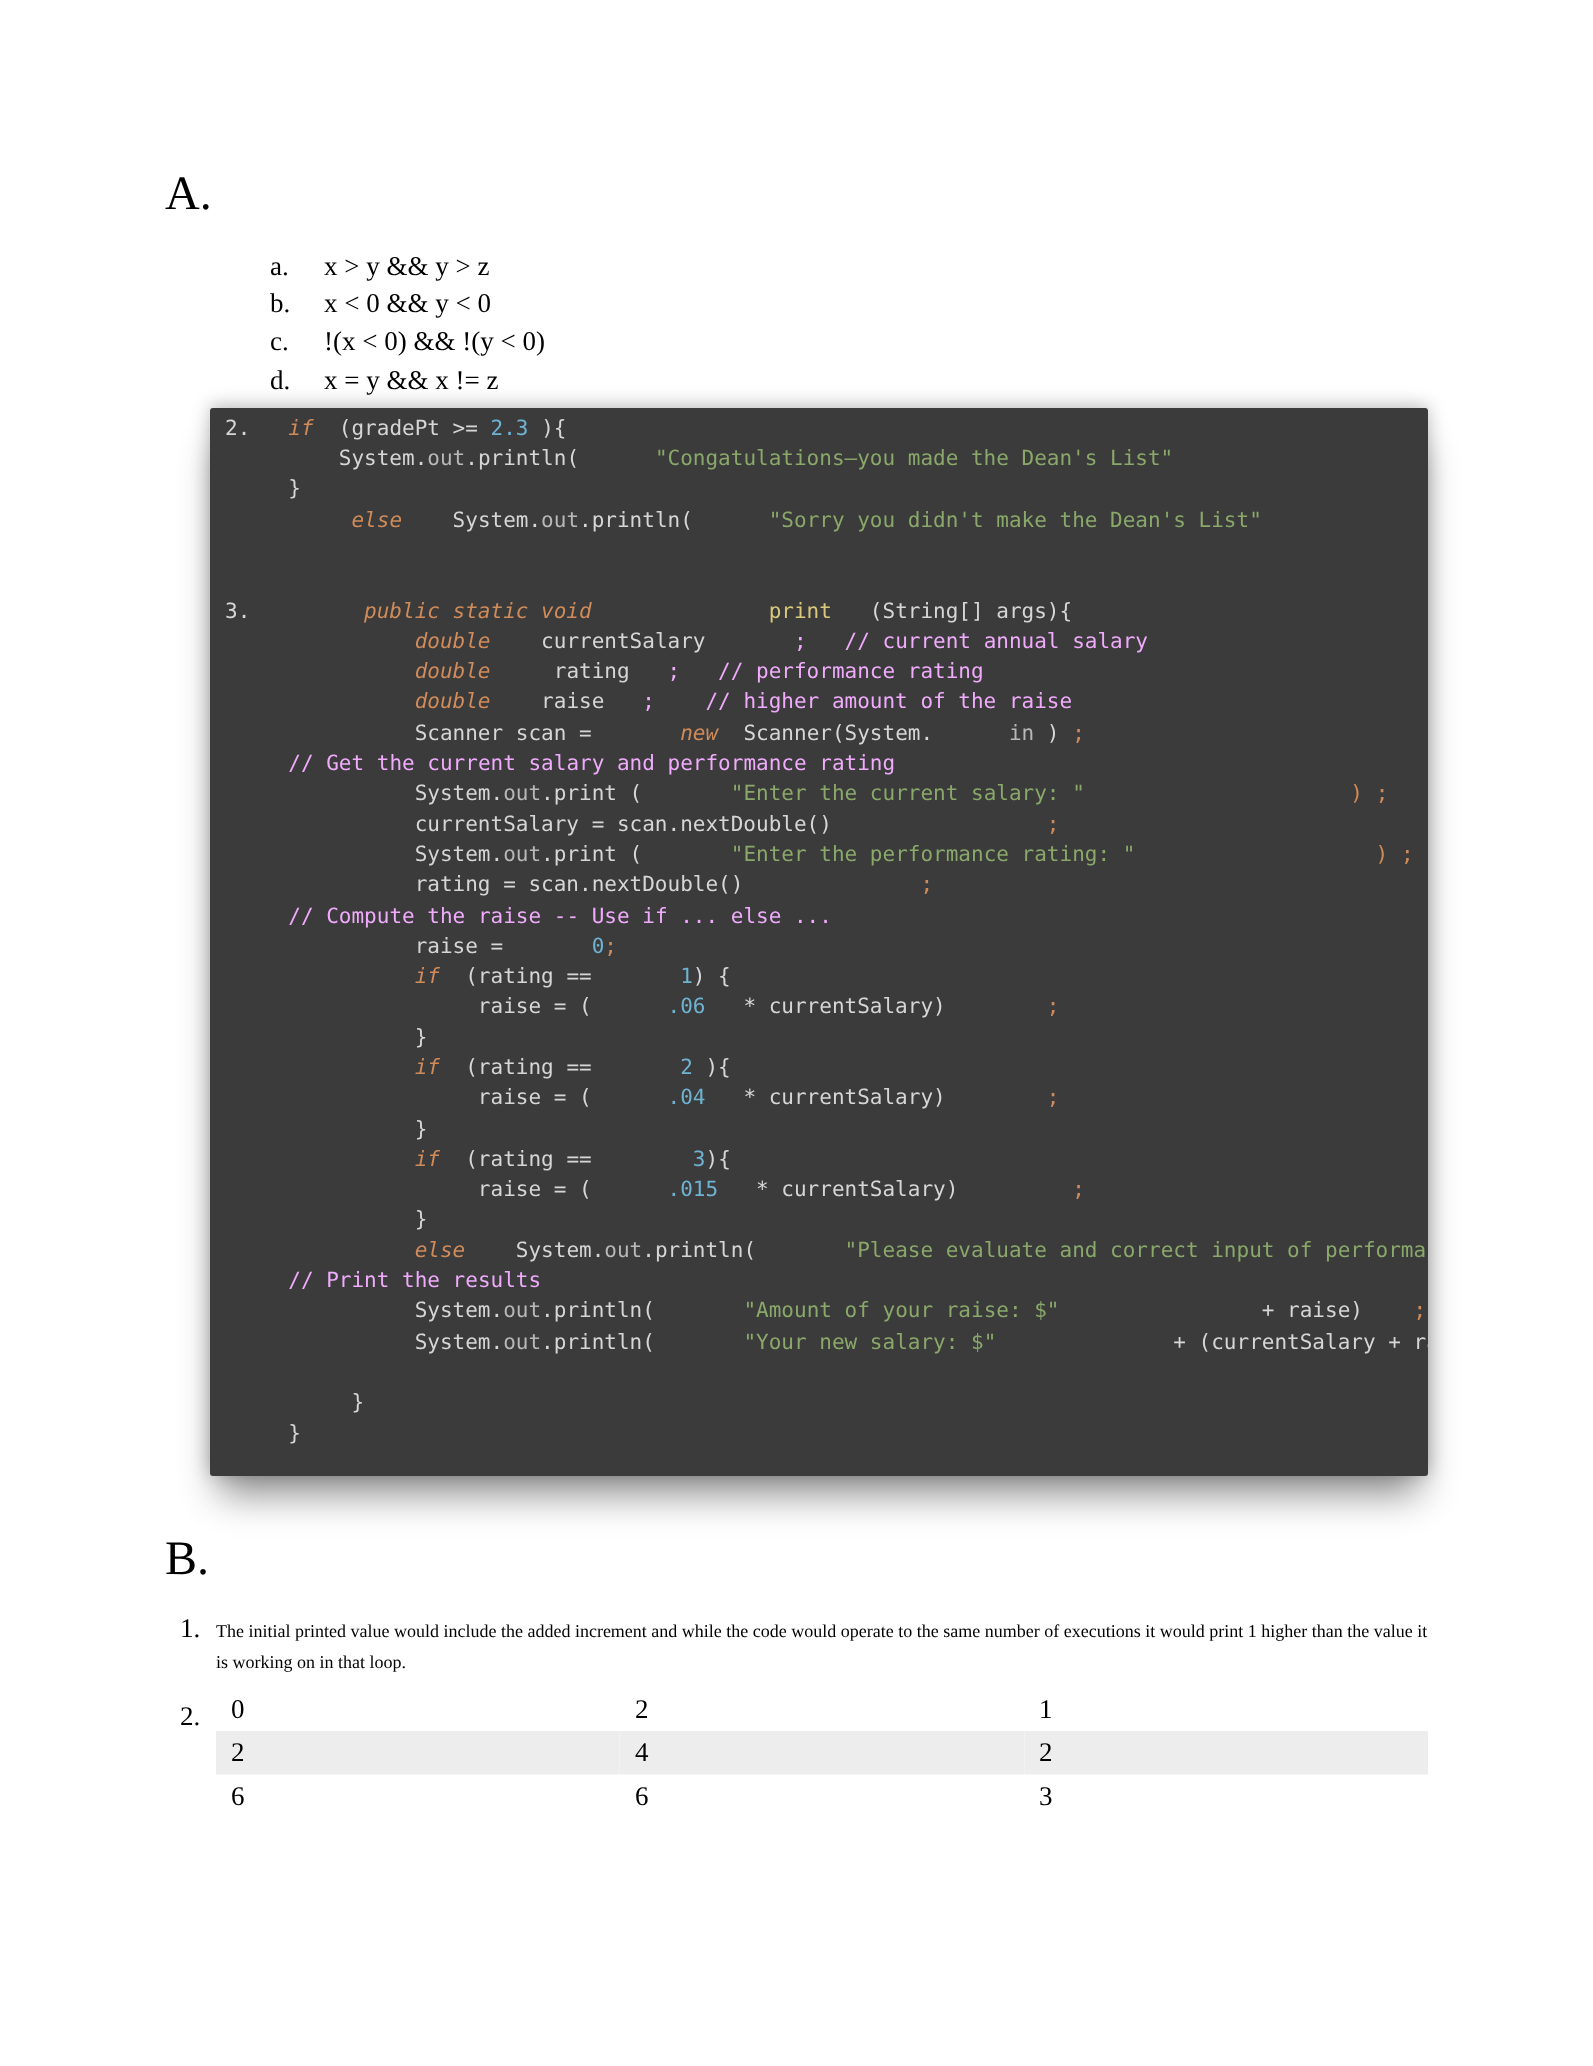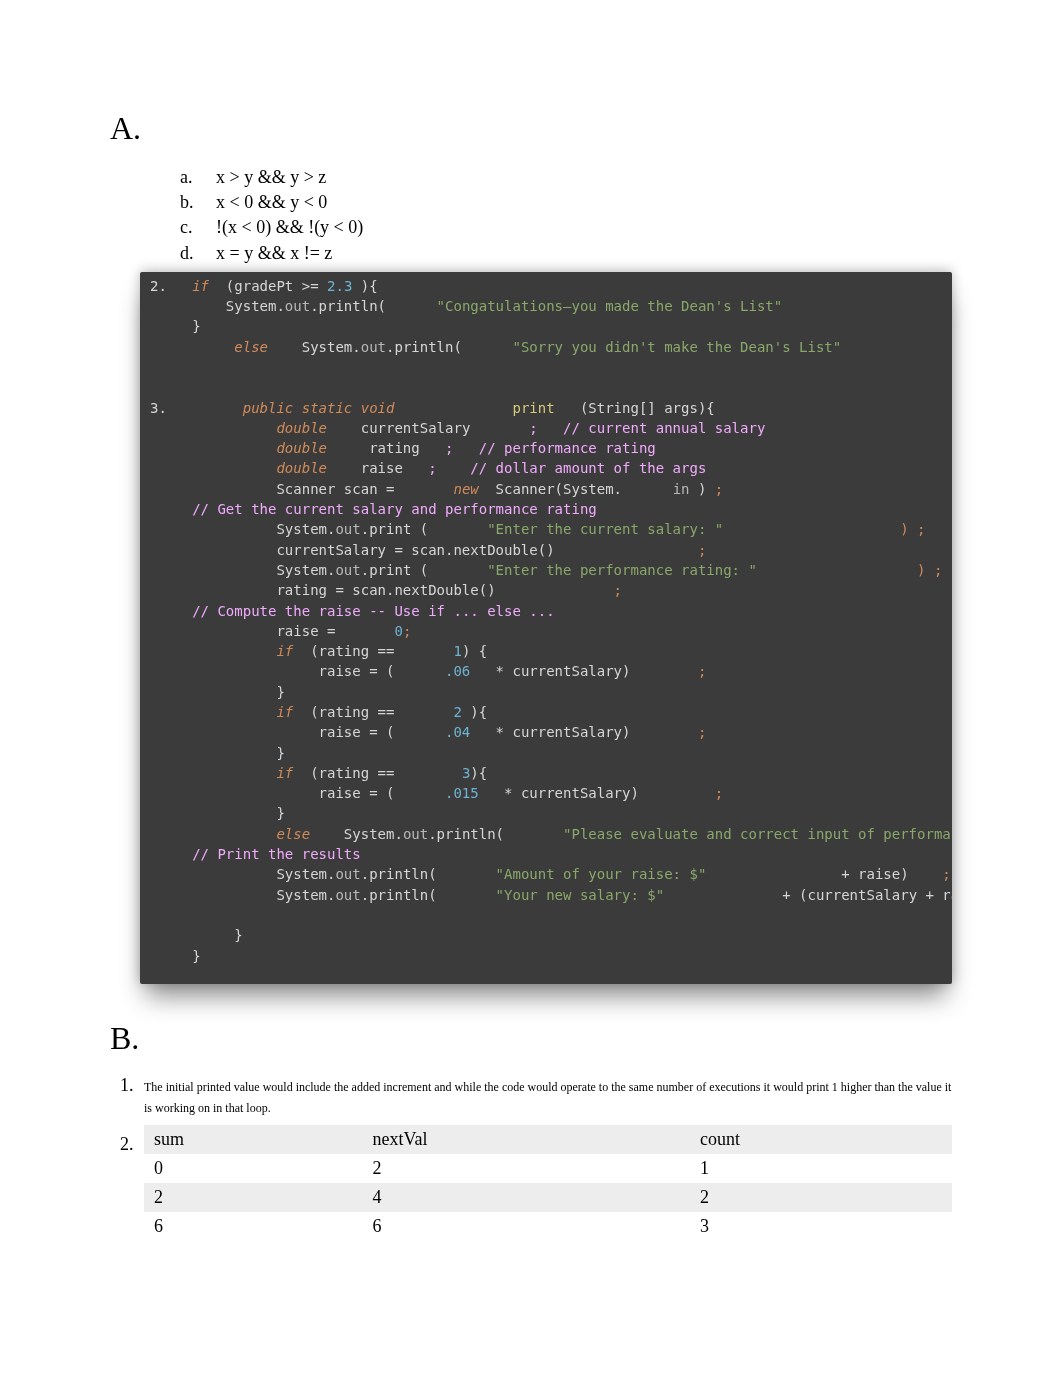--- a/index.html
+++ b/index.html
@@ -111,21 +111,21 @@
 
   <div class="codeblock"><span>2.</span>   <span class="kw">if</span><span>  (gradePt &gt;= </span><span class="num">2.3</span><span> ){</span>
 <span>         System.</span><span class="out">out</span><span>.println(</span>      <span class="str">"Congatulations—you made the Dean's List"</span>                          
 <span>     }</span>
      <span class="kw">     else</span><span>    System.</span><span class="out">out</span><span>.println(</span>      <span class="str">"Sorry you didn't make the Dean's List"</span>                           
 
 
 <span>3.</span>         <span class="kw">public static void</span>              <span class="fn">print</span><span>   (String[] args){</span>
                <span class="kw">double</span><span>    currentSalary</span>       <span class="com">;   // current annual salary</span>
                <span class="kw">double</span><span>     rating   </span><span class="com">;   // performance rating</span>
-               <span class="kw">double</span><span>    raise   </span><span class="com">;    // dollar amount of the args</span>
+               <span class="kw">double</span><span>    raise   </span><span class="com">;    // higher amount of the raise</span>
 <span>               Scanner scan = </span>      <span class="kw">new</span><span>  Scanner(System.</span>      <span class="out">in</span><span> )</span> <span class="punc">;</span>
      <span class="com">// Get the current salary and performance rating</span>
 <span>               System.</span><span class="out">out</span><span>.print (</span>       <span class="str">"Enter the current salary: "</span>                     <span class="punc">)</span> <span class="punc">;</span>
 <span>               currentSalary = scan.nextDouble()</span>                 <span class="punc">;</span>
 <span>               System.</span><span class="out">out</span><span>.print (</span>       <span class="str">"Enter the performance rating: "</span>                   <span class="punc">)</span> <span class="punc">;</span>
 <span>               rating = scan.nextDouble()</span>              <span class="punc">;</span>
      <span class="com">// Compute the raise -- Use if ... else ...</span>
 <span>               raise = </span>      <span class="num">0</span><span class="punc">;</span>
                <span class="kw">if</span><span>  (rating == </span>      <span class="num">1</span><span>) {</span>
 <span>                    raise = (</span>      <span class="num">.06</span><span>   * currentSalary)</span>        <span class="punc">;</span>
@@ -146,25 +146,20 @@
 
   <div class="section-head">B.</div>
 
   <ol class="bnum">
     <li>
       <span class="bodytext">The initial printed value would include the added increment and while the code would operate to the same number of executions it would print 1 higher than the value it is working on in that loop.</span>
     </li>
     <li>
       <table class="trace">
         <tbody>
-            <tr class="head">
-          <th>sum</th>
-          <th>nextVal</th>
-          <th>count</th>
-        </tr>
         <tr>
           <td>0</td>
           <td>2</td>
           <td>1</td>
         </tr>
         <tr class="striped">
           <td>2</td>
           <td>4</td>
           <td>2</td>
         </tr>

